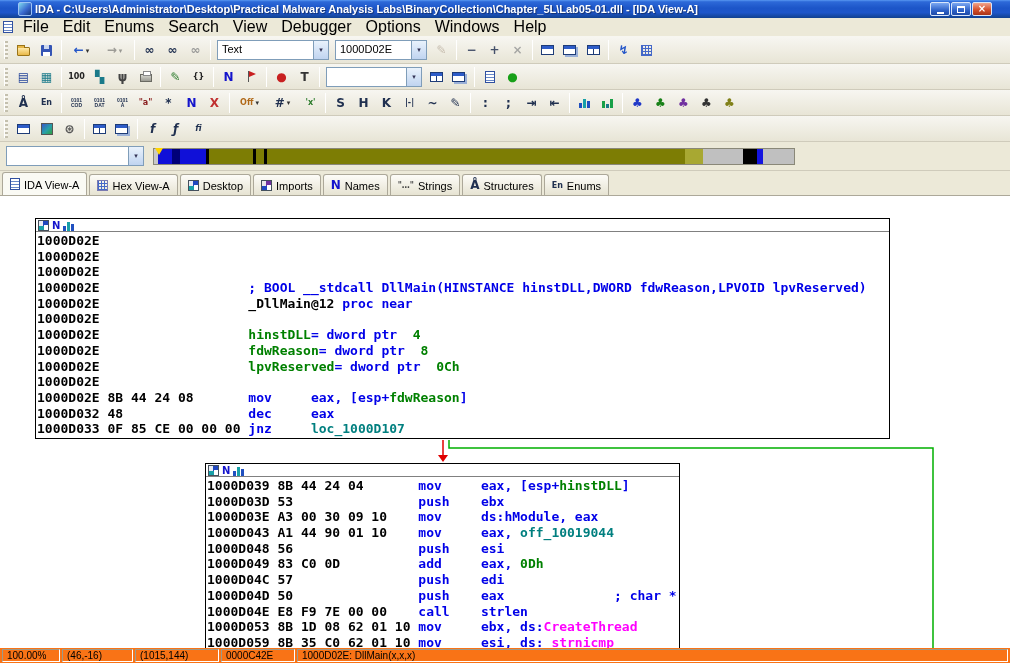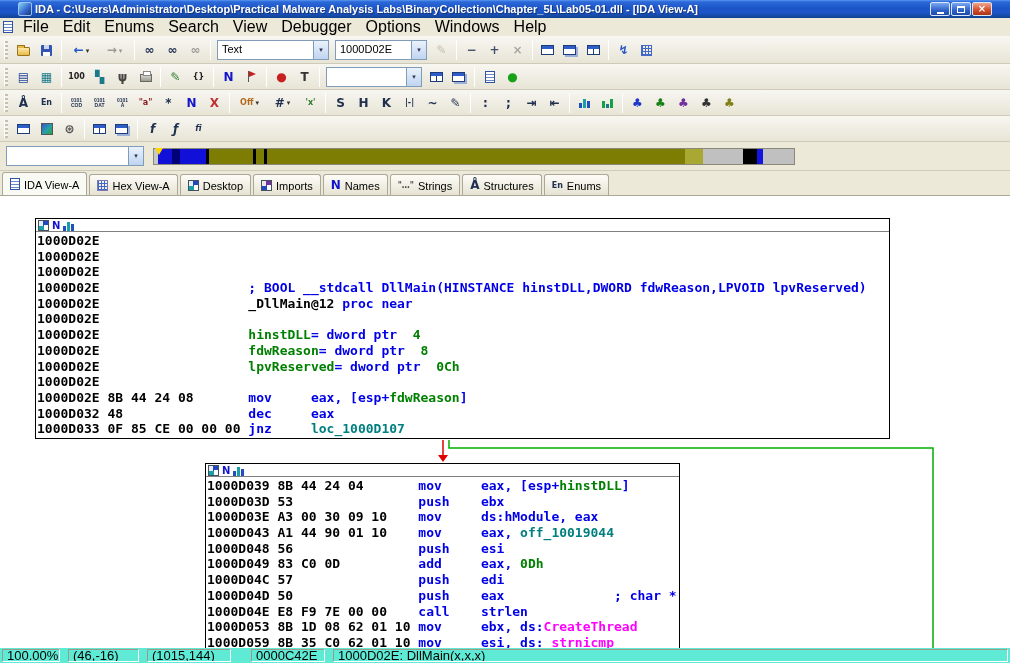--- a/index.html
+++ b/index.html
@@ -105,21 +105,21 @@
   .node-body{padding:1px 1px;font:bold 13px/15.7px "DejaVu Sans Mono",monospace;white-space:pre;overflow:hidden}
   .asm{height:15.7px}
   .s-a{color:#000000}
   .s-k{color:#000000}
   .s-i{color:#0000E8}
   .s-g{color:#008000}
   .s-d{color:#007F7F}
   .s-m{color:#FF00FF}
 
   
-  .statusbar{height:15px;flex:0 0 15px;background:#5eead4;display:flex;gap:8px;align-items:stretch;padding:1px 2px;font-size:13px}
+  .statusbar{height:15px;flex:0 0 15px;background:#f97316;display:flex;gap:2px;align-items:stretch;padding:1px 2px;font-size:10px}
   .spanel{border:1px solid;border-color:#9C9A8A #FFFFFF #FFFFFF #9C9A8A;padding:0 4px;display:flex;align-items:center;
     white-space:nowrap;overflow:hidden;line-height:11px}
 </style>
 </head>
 <body>
 
 <div class="app" data-name="ida-window">
 
   <div class="titlebar" data-name="title-bar">
     <span class="appicon" data-name="app-icon"></span>
@@ -666,17 +666,17 @@
           </span>
         </div>
         <div class="node-body" data-name="node-2-code"><div class="asm" data-name="asm-line"><span class="s-a" data-name="asm-seg">1000D039 8B 44 24 04       </span><span class="s-i" data-name="asm-seg">mov     eax, [esp+</span><span class="s-g" data-name="asm-seg">hinstDLL</span><span class="s-i" data-name="asm-seg">]</span></div><div class="asm" data-name="asm-line"><span class="s-a" data-name="asm-seg">1000D03D 53                </span><span class="s-i" data-name="asm-seg">push    ebx</span></div><div class="asm" data-name="asm-line"><span class="s-a" data-name="asm-seg">1000D03E A3 00 30 09 10    </span><span class="s-i" data-name="asm-seg">mov     ds:hModule, eax</span></div><div class="asm" data-name="asm-line"><span class="s-a" data-name="asm-seg">1000D043 A1 44 90 01 10    </span><span class="s-i" data-name="asm-seg">mov     eax, </span><span class="s-d" data-name="asm-seg">off_10019044</span></div><div class="asm" data-name="asm-line"><span class="s-a" data-name="asm-seg">1000D048 56                </span><span class="s-i" data-name="asm-seg">push    esi</span></div><div class="asm" data-name="asm-line"><span class="s-a" data-name="asm-seg">1000D049 83 C0 0D          </span><span class="s-i" data-name="asm-seg">add     eax, </span><span class="s-g" data-name="asm-seg">0Dh</span></div><div class="asm" data-name="asm-line"><span class="s-a" data-name="asm-seg">1000D04C 57                </span><span class="s-i" data-name="asm-seg">push    edi</span></div><div class="asm" data-name="asm-line"><span class="s-a" data-name="asm-seg">1000D04D 50                </span><span class="s-i" data-name="asm-seg">push    eax              ; char *</span></div><div class="asm" data-name="asm-line"><span class="s-a" data-name="asm-seg">1000D04E E8 F9 7E 00 00    </span><span class="s-i" data-name="asm-seg">call    strlen</span></div><div class="asm" data-name="asm-line"><span class="s-a" data-name="asm-seg">1000D053 8B 1D 08 62 01 10 </span><span class="s-i" data-name="asm-seg">mov     ebx, ds:</span><span class="s-m" data-name="asm-seg">CreateThread</span></div><div class="asm" data-name="asm-line"><span class="s-a" data-name="asm-seg">1000D059 8B 35 C0 62 01 10 </span><span class="s-i" data-name="asm-seg">mov     esi, ds:</span><span class="s-m" data-name="asm-seg">_strnicmp</span></div></div>
       </div>
     </div>
 
   <div class="statusbar" data-name="status-bar">
       <div class="spanel" data-name="status-zoom-level" style="width: 58px;">100.00%</div>
       <div class="spanel" data-name="status-cursor-delta" style="width: 71px;">(46,-16)</div>
       <div class="spanel" data-name="status-view-coordinates" style="width: 84px;">(1015,144)</div>
-      <div class="spanel" data-name="status-file-offset" style="width: 74px; margin-left: 12px;">0000C42E</div>
+      <div class="spanel" data-name="status-file-offset" style="width: 74px;">0000C42E</div>
       <div class="spanel" data-name="status-status-message" style="flex: 1 1 0%;">1000D02E: DllMain(x,x,x)</div>
     </div>
 
 </div>
 
 </body></html>

